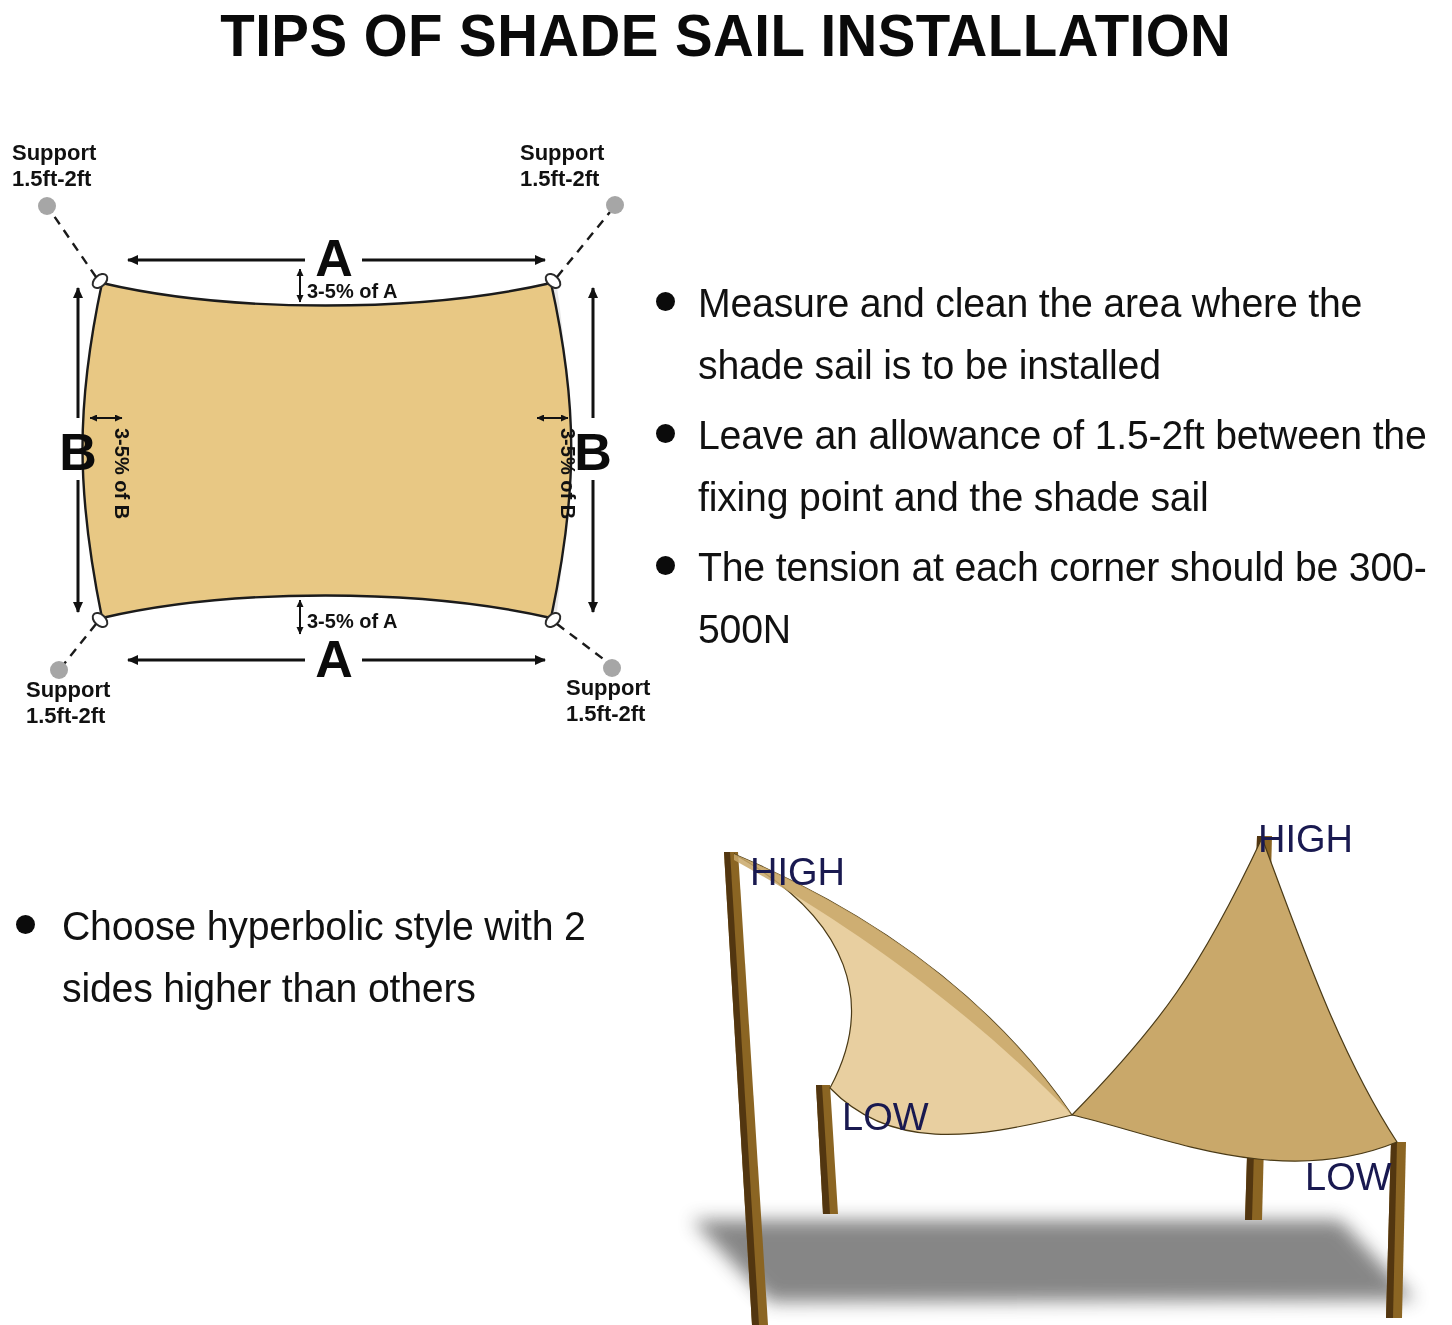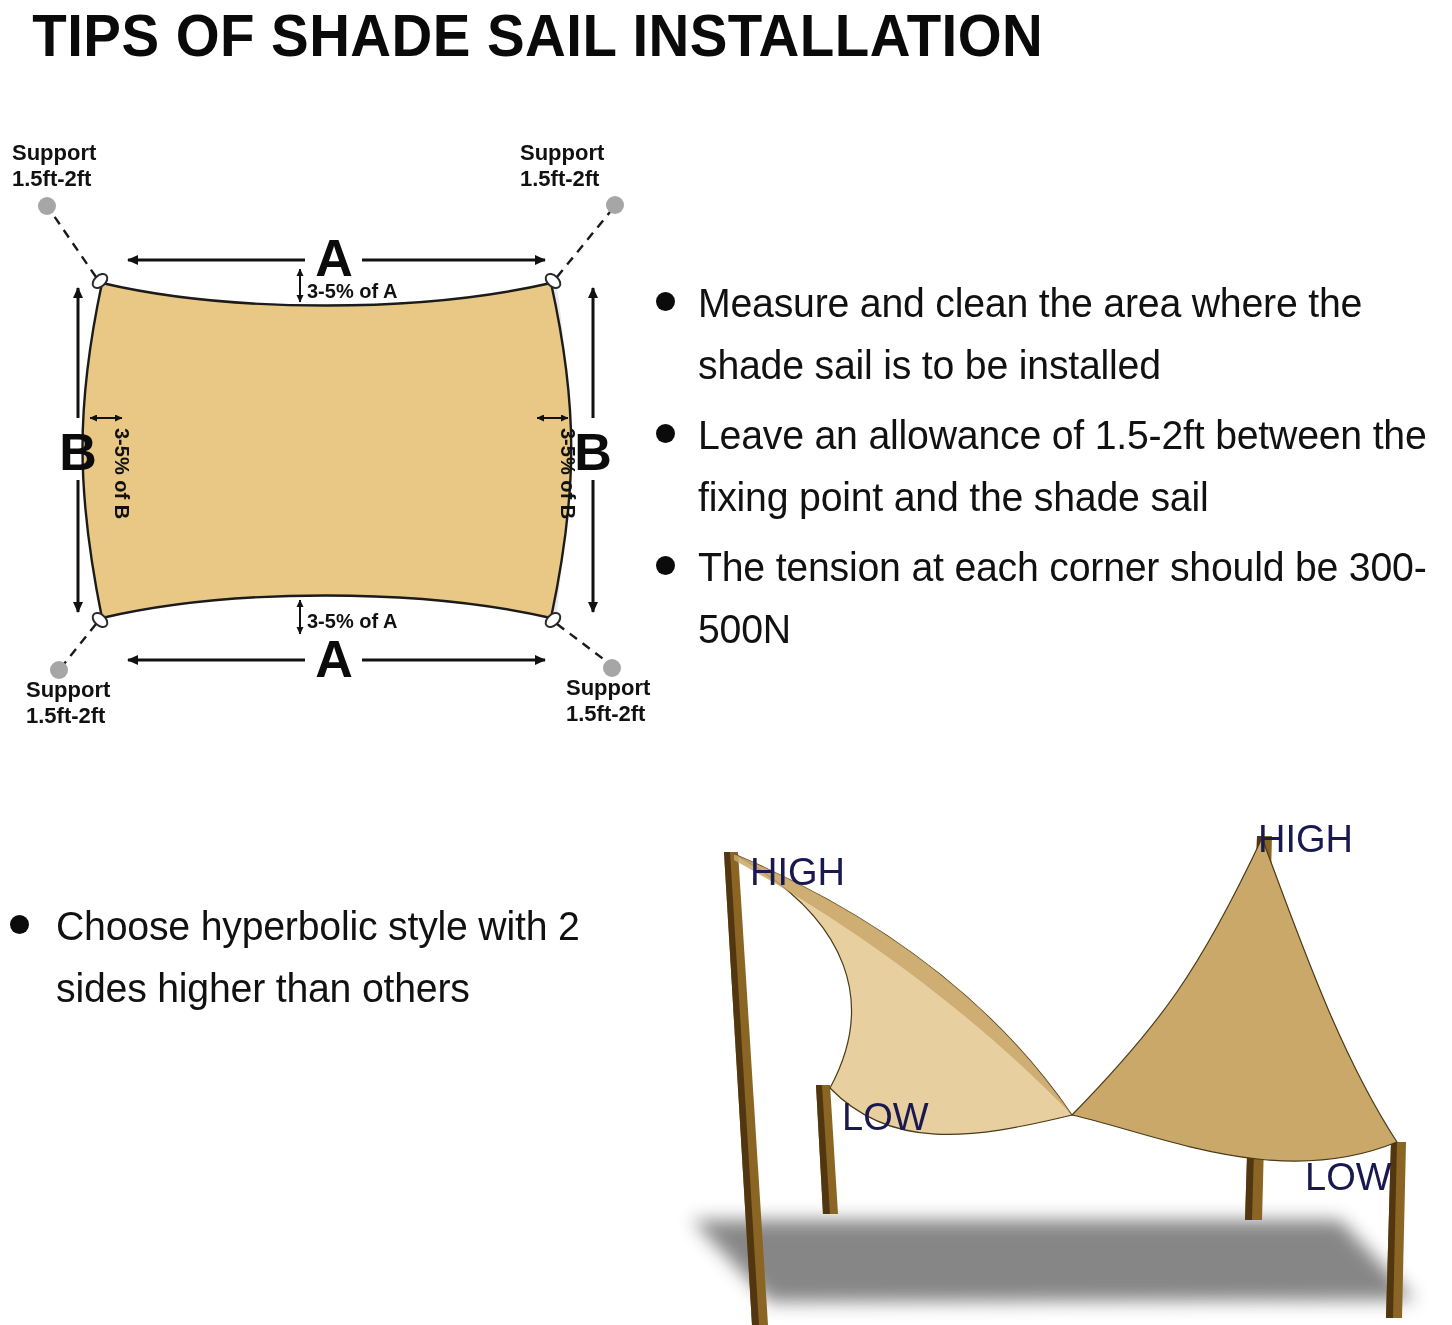--- a/index.html
+++ b/index.html
@@ -19,20 +19,21 @@
 
   
   .title-bar {
     position: absolute;
     left: 0;
     top: 0;
     width: 1452px;
     height: 72px;
     display: flex;
     align-items: center;
+    justify-content: center;
   }
   .title-text {
     font-family: "Liberation Sans Narrow", "Liberation Sans", sans-serif;
     font-weight: bold;
     font-size: 60px;
     letter-spacing: 0.5px;
     line-height: 1;
     color: #0a0a0a;
     transform: scaleX(0.94);
     transform-origin: center center;
@@ -87,20 +88,21 @@
     letter-spacing: -0.2px;
     transform: scaleX(0.98);
     transform-origin: left center;
   }
   #tips-list-right .bullet-dot { top: 20px; }
 
   #tips-list-left {
     left: 0px;
     top: 895px;
     width: 630px;
+    padding-left: 6px;
   }
   #tips-list-left .bullet-text {
     font-size: 40px;
     line-height: 62px;
     letter-spacing: -0.2px;
     transform: scaleX(0.98);
     transform-origin: left center;
   }
   #tips-list-left .bullet-dot { top: 20px; left: 10px; }
 

